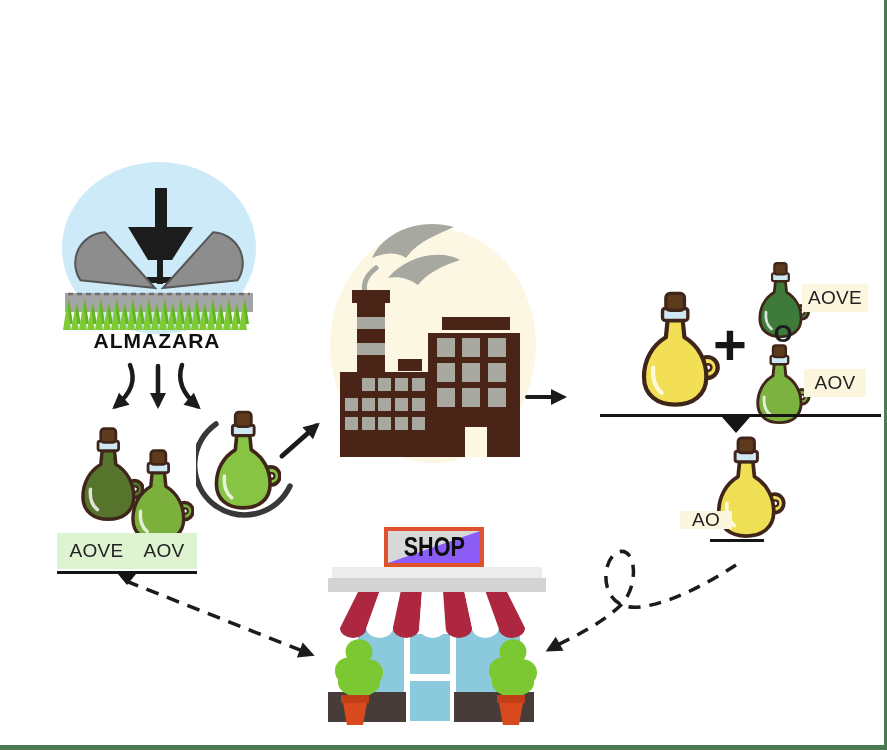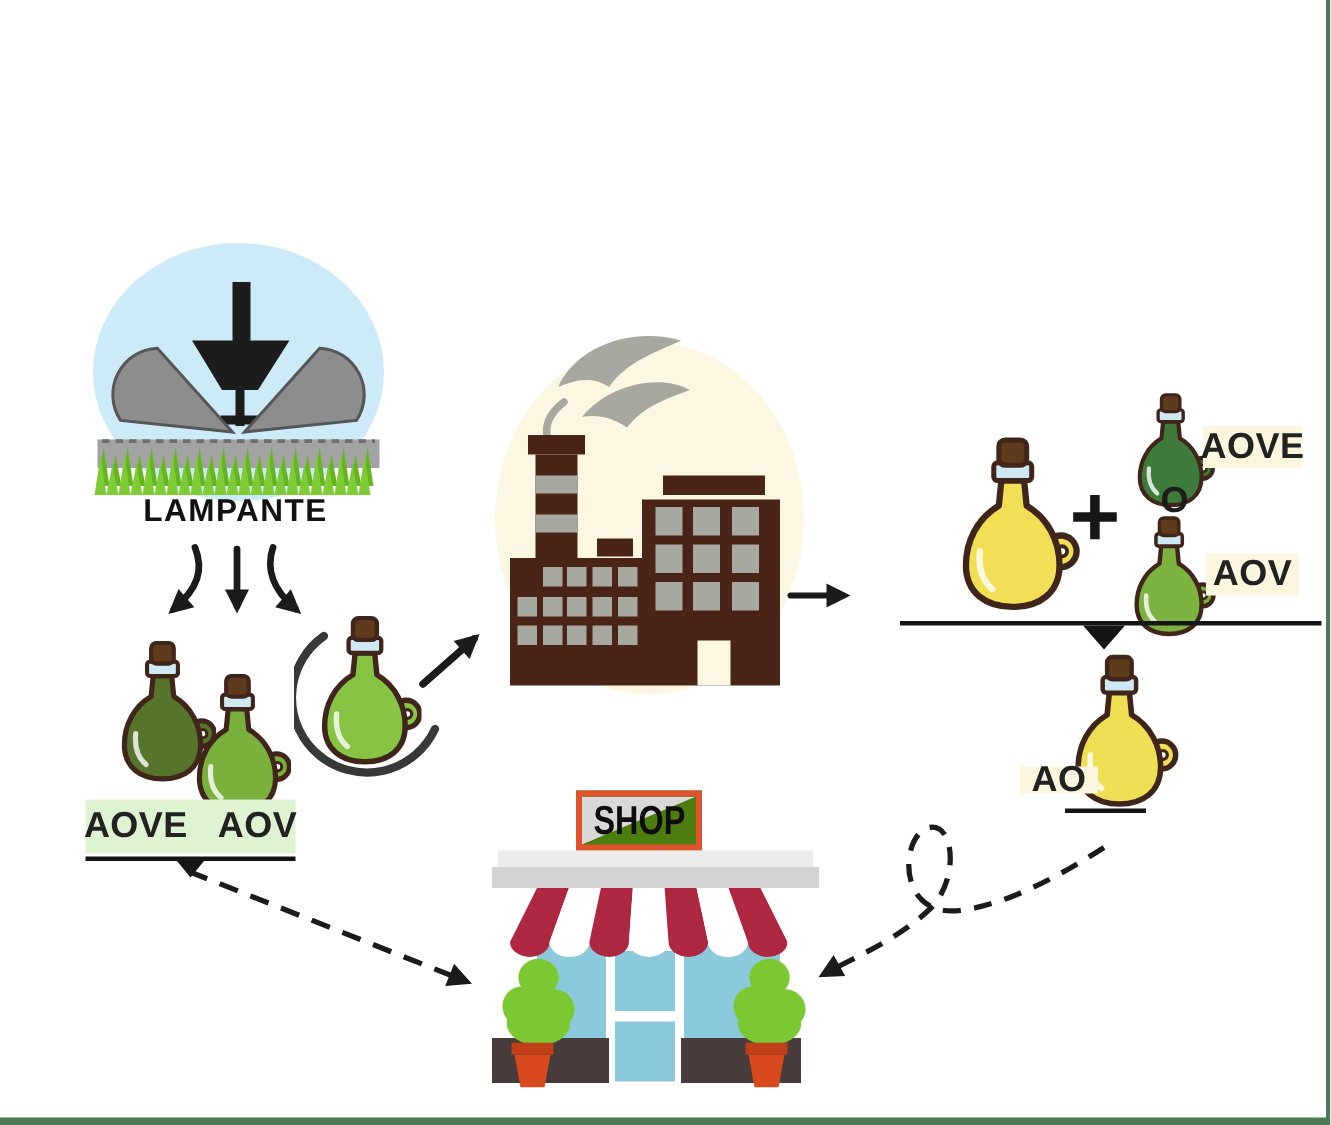--- a/index.html
+++ b/index.html
@@ -4,34 +4,34 @@
 <style>
   html,body{margin:0;padding:0;background:#fff;}
   .canvas{position:relative;width:887px;height:750px;background:#fff;overflow:hidden;
           font-family:"Liberation Sans",sans-serif;color:#1d1d1d;}
   .abs{position:absolute;}
   
   .edge-right{right:0;top:0;width:3px;height:100%;background:#4c7a52;}
   .edge-bottom{left:0;bottom:0;width:100%;height:5px;background:#4c7a52;}
   
   .tag{display:flex;align-items:center;justify-content:center;
-       font-weight:700;font-size:24px;letter-spacing:.3px;color:#222;text-align:right;}
+       font-weight:400;font-size:19px;letter-spacing:.3px;color:#222;text-align:right;}
   .tag.green{background:#def3d2;}
   .tag.cream{background:#fcf6df;}
   .almz-label{font-weight:800;font-size:21px;letter-spacing:1px;text-align:center;color:#111;}
   .plus{font-size:58px;font-weight:900;line-height:50px;text-align:center;color:#161616;}
   .or{font-size:24px;font-weight:700;text-align:center;}
   .hline{background:#151515;}
   .tri-down{width:0;height:0;border-left:14px solid transparent;border-right:14px solid transparent;border-top:16px solid #151515;}
   .tri-down.small{border-left-width:9px;border-right-width:9px;border-top-width:11px;}
   
   .halo{background:#fcf7e2;border-radius:50%;}
   
   .shop{width:224px;height:202px;}
-  .shop-sign{left:58px;top:2px;width:84px;height:40px;background:#4d7c0f;border:4px solid #e0522c;box-sizing:border-box;
+  .shop-sign{left:58px;top:2px;width:100px;height:40px;background:#8b5cf6;border:4px solid #e0522c;box-sizing:border-box;
              display:flex;align-items:center;justify-content:center;overflow:hidden;}
   .shop-sign .fold{position:absolute;left:0;top:0;width:100%;height:100%;
              background:#d8d8d8;clip-path:polygon(0 0,100% 0,0 100%);}
   .shop-sign span{position:relative;font-size:27px;font-weight:800;letter-spacing:0;transform:scaleX(.8);color:#0d0d0d;}
   .fascia1{left:6px;top:42px;width:210px;height:11px;background:#ececec;}
   .fascia2{left:2px;top:53px;width:218px;height:14px;background:#d3d3d3;}
   .win{background:#8bc9dd;}
   .door-frame{left:78px;top:103px;width:52px;height:99px;background:#ffffff;}
   .base-block{background:#473c3a;}
   svg{display:block;}
@@ -64,21 +64,21 @@
     <polygon points="68,67 133,67 112,100 88,100" fill="#1c1c1c"></polygon>
     <rect x="97" y="100" width="6" height="24" fill="#1c1c1c"></rect>
     <rect x="87" y="117" width="30" height="6" fill="#1c1c1c"></rect>
     <polygon points="5,133 193,133 193,152 5,152" fill="#a3a3a3"></polygon>
     <line x1="8" y1="134" x2="190" y2="134" stroke="#6e6e6e" stroke-width="2.5" stroke-dasharray="5,4"></line>
     <use href="#cone" transform="translate(95,128) rotate(207)" fill="#8d8d8d" stroke="#565656" stroke-width="2"></use>
     <use href="#cone" transform="translate(103,128) rotate(-27)" fill="#8d8d8d" stroke="#565656" stroke-width="2"></use>
     <path transform="translate(2,-6)" fill="#64b424" d="M3,170 l4,-26 4,26 4,-21 4,21 4,-26 4,26 4,-21 4,21 4,-26 4,26 4,-21 4,21 4,-26 4,26 4,-21 4,21 4,-26 4,26 4,-21 4,21 4,-26 4,26 4,-21 4,21 4,-26 4,26 4,-21 4,21 4,-26 4,26 4,-21 4,21 4,-26 4,26 4,-21 4,21 4,-26 4,26 4,-21 4,21 4,-26 4,26 4,-21 4,21 4,-26 4,26 z"></path>
     <path fill="#7fcb35" d="M3,170 l4,-26 4,26 4,-21 4,21 4,-26 4,26 4,-21 4,21 4,-26 4,26 4,-21 4,21 4,-26 4,26 4,-21 4,21 4,-26 4,26 4,-21 4,21 4,-26 4,26 4,-21 4,21 4,-26 4,26 4,-21 4,21 4,-26 4,26 4,-21 4,21 4,-26 4,26 4,-21 4,21 4,-26 4,26 4,-21 4,21 4,-26 4,26 4,-21 4,21 4,-26 4,26 z"></path>
   </svg>
-  <div class="abs almz-label" style="left:77px;top:329px;width:160px">LAMPANTE</div>
+  <div class="abs almz-label" style="left:77px;top:329px;width:160px">ALMAZARA</div>
 
   <svg class="abs" style="left:100px;top:362px" width="110" height="58" viewBox="0 0 110 58">
     <path d="M30,3 C36,18 32,30 16,44" fill="none" stroke="#1b1b1b" stroke-width="4.5" stroke-linecap="round" marker-end="url(#arrh)"></path>
     <path d="M58,4 L58,42" fill="none" stroke="#1b1b1b" stroke-width="4.5" stroke-linecap="round" marker-end="url(#arrh)"></path>
     <path d="M82,3 C77,18 82,31 97,44" fill="none" stroke="#1b1b1b" stroke-width="4.5" stroke-linecap="round" marker-end="url(#arrh)"></path>
   </svg>
 
   <svg class="abs" style="left: 74px; top: 424px; --body: #57742d;" width="70" height="100" viewBox="0 0 102 140">
     <use href="#bottle"></use>
     </svg>

